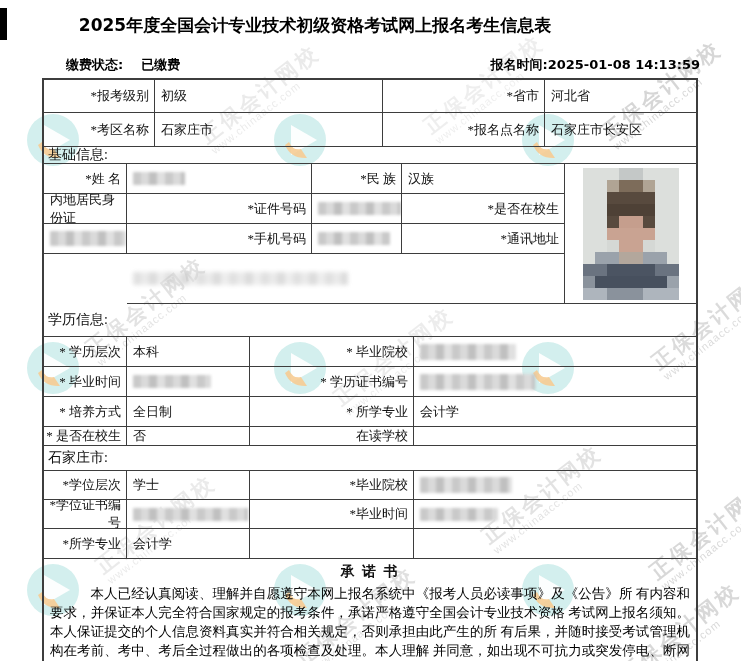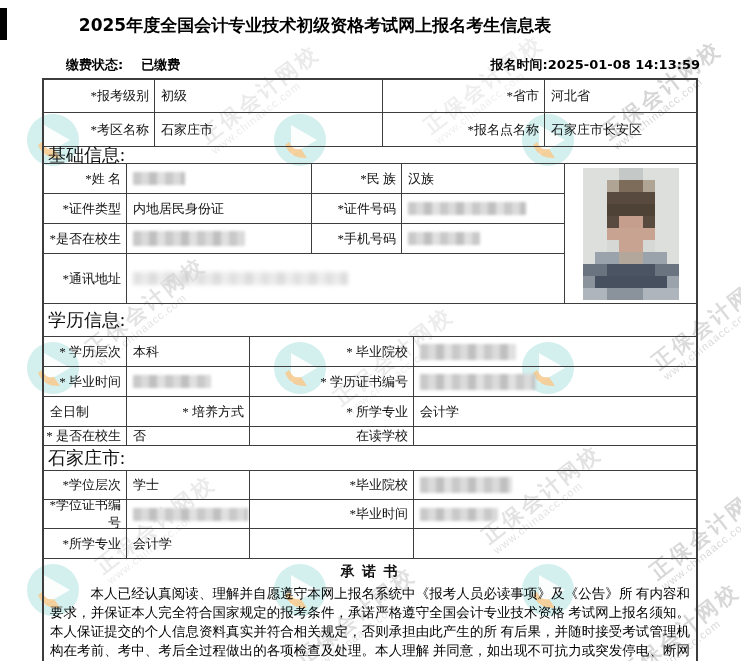--- a/index.html
+++ b/index.html
@@ -32,21 +32,21 @@
   .tbl{position:absolute;left:42px;top:78px;width:656px;height:600px;
        border:2px solid #3d3d3d;box-sizing:border-box;background:transparent;}
   .sec{display:grid;width:100%;box-sizing:border-box;}
   .cell{box-sizing:border-box;border-right:1px solid #3d3d3d;border-bottom:1px solid #3d3d3d;
         display:flex;align-items:center;font-size:13px;overflow:hidden;}
   .cell.lastcol{border-right:none;}
   .lbl{justify-content:flex-end;text-align:right;padding-right:5px;}
   .val{justify-content:flex-start;padding-left:6px;}
   .secA{grid-template-columns:111px 228px 162px 1fr;grid-template-rows:33px 34px;}
   .sechdr{display:flex;align-items:center;box-sizing:border-box;border-bottom:1px solid #3d3d3d;
-          font-size:18px;padding-left:4px;}
+          font-size:14px;padding-left:4px;}
   .h-basic{height:17px;}
   .h-edu{height:33px;}
   .h-deg{height:25px;}
   .secB{grid-template-columns:83px 185px 90px 163px 1fr;grid-template-rows:30px 30px 30px 50px;}
   .photo-cell{grid-column:5;grid-row:1 / span 4;border-right:none;display:flex;
               align-items:center;justify-content:center;}
   .addr-val{grid-column:2 / span 3;}
   .secC,.secD{grid-template-columns:83px 123px 164px 1fr;}
   .secC{grid-template-rows:30px 30px 30px 19px;}
   .secD{grid-template-rows:29px 29px 30px;}
@@ -219,21 +219,20 @@
             <rect x="3" y="7" width="2" height="1" fill="#b3a79c"></rect>
             <rect x="0" y="8" width="8" height="1" fill="#6a7380"></rect>
             <rect x="2" y="8" width="4" height="1" fill="#4b5462"></rect>
             <rect x="0" y="9" width="8" height="1" fill="#47505e"></rect>
             <rect x="0" y="9" width="1" height="1" fill="#8a929c"></rect>
             <rect x="7" y="9" width="1" height="1" fill="#9aa2ab"></rect>
             <rect x="0" y="10" width="8" height="1" fill="#aeb5bd"></rect>
             <rect x="2" y="10" width="3" height="1" fill="#8a929c"></rect>
           </svg>
         </div>
-        <div class="cell lbl">*证件类型</div>
         <div class="cell val">内地居民身份证</div>
         <div class="cell lbl">*证件号码</div>
         <div class="cell val">
             <span class="redacted r-idno"></span>
           </div>
         <div class="cell lbl">*是否在校生</div>
         <div class="cell val">
             <span class="redacted r-email"></span>
           </div>
         <div class="cell lbl">*手机号码</div>
@@ -256,22 +255,22 @@
             <span class="redacted r-cschool"></span>
           </div>
         <div class="cell lbl">* 毕业时间</div>
         <div class="cell val">
             <span class="redacted r-cgrad"></span>
           </div>
         <div class="cell lbl">* 学历证书编号</div>
         <div class="cell val lastcol">
             <span class="redacted r-ccert"></span>
           </div>
+        <div class="cell lbl">* 培养方式</div>
         <div class="cell val">全日制</div>
-        <div class="cell lbl">* 培养方式</div>
         <div class="cell lbl">* 所学专业</div>
         <div class="cell val lastcol">会计学</div>
         <div class="cell lbl">* 是否在校生</div>
         <div class="cell val">否</div>
         <div class="cell lbl">在读学校</div>
         <div class="cell val lastcol"></div>
       </div>
 
       <div class="sechdr h-deg">石家庄市:</div>
 

